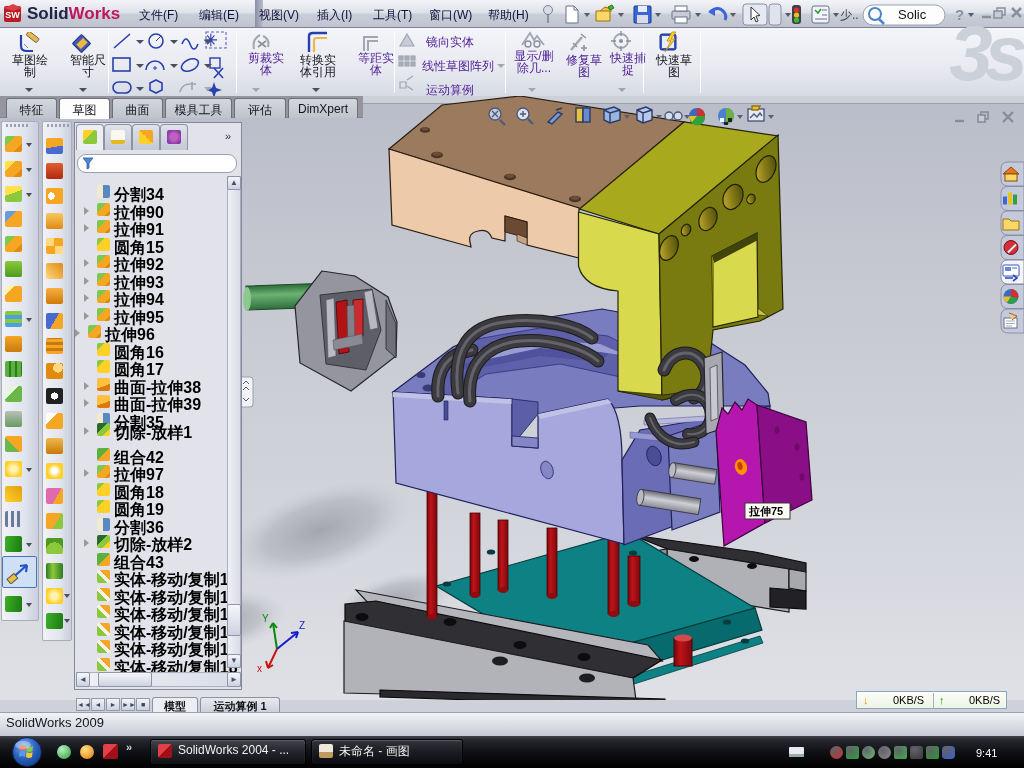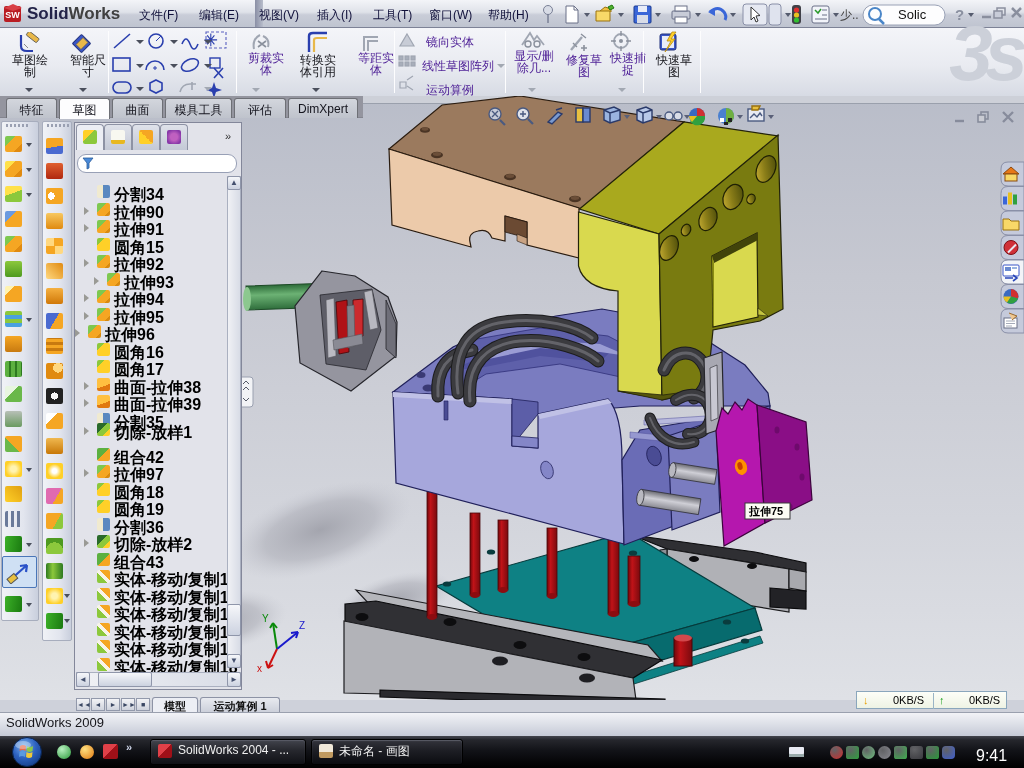--- a/index.html
+++ b/index.html
@@ -307,21 +307,21 @@
 <path d="M243,384 l3,-3 l3,3 M243,390 l3,-3 l3,3 M243,398 l3,3 l3,-3" stroke="#555a68" stroke-width="1" fill="none"></path>
 </g>
 </svg>
 
 <div class="abs" id="titlebar"></div>
 <svg class="abs" id="logo" viewBox="0 0 21 21">
       <rect x="1" y="3" width="17" height="16" rx="2" fill="#b91d23"></rect>
       <path d="M1 5 L10 1 L19 5 L10 8 Z" fill="#d84046"></path>
       <text x="9.5" y="15" font-size="9" font-weight="bold" fill="#fff" text-anchor="middle" font-family="Liberation Sans">SW</text>
     </svg>
-<div class="abs lgtxt" style="left:27px;color:#232348">Solid<span style="color:#404040">Works</span></div>
+<div class="abs lgtxt" style="left:27px;color:#232348">Solid<span style="color:#be185d">Works</span></div>
 <div class="abs" id="mhl"></div>
 <div class="abs menu" style="left:139px">文件(F)</div>
 <div class="abs menu" style="left:199px">编辑(E)</div>
 <div class="abs menu" style="left:259px">视图(V)</div>
 <div class="abs menu" style="left:317px">插入(I)</div>
 <div class="abs menu" style="left:373px">工具(T)</div>
 <div class="abs menu" style="left:429px">窗口(W)</div>
 <div class="abs menu" style="left:488px">帮助(H)</div>
 <svg class="abs" style="left:538px;top:2px" width="486" height="25" viewBox="0 0 486 25" id="tb1icons">
       <g font-family="Liberation Sans">
@@ -583,21 +583,21 @@
         </div>
         <div class="trow" style="left:74px;top:236.5px;width:152px">
           <span class="ticn" style="left:23px;top:1px;background:linear-gradient(135deg,#8cc83c 0 30%,#ffd028 30%)"></span>
           <span class="ttxt" style="left:40px">圆角15</span>
         </div>
         <div class="trow" style="left:74px;top:254.0px;width:152px">
           <span class="texp" style="left:10px;top:5px"></span>
           <span class="ticn" style="left:23px;top:1px;background:linear-gradient(135deg,#7ec850 0 35%,#f5a623 35% 80%,#d88a10 80%)"></span>
           <span class="ttxt" style="left:40px">拉伸92</span>
         </div>
-        <div class="trow" style="left:84px;top:271.5px;width:176px">
+        <div class="trow" style="left:74px;top:271.5px;width:176px">
           <span class="texp" style="left:10px;top:5px"></span>
           <span class="ticn" style="left:23px;top:1px;background:linear-gradient(135deg,#7ec850 0 35%,#f5a623 35% 80%,#d88a10 80%)"></span>
           <span class="ttxt" style="left:40px">拉伸93</span>
         </div>
         <div class="trow" style="left:74px;top:289.0px;width:152px">
           <span class="texp" style="left:10px;top:5px"></span>
           <span class="ticn" style="left:23px;top:1px;background:linear-gradient(135deg,#7ec850 0 35%,#f5a623 35% 80%,#d88a10 80%)"></span>
           <span class="ttxt" style="left:40px">拉伸94</span>
         </div>
         <div class="trow" style="left:74px;top:306.5px;width:132px">
@@ -752,14 +752,14 @@
     <div class="tbtxt" style="left:339px">未命名 - 画图</div>
     <div class="abs" style="left:789px;top:747px;width:15px;height:10px;background:#e8eaf2;border-radius:1px;box-shadow:inset 0 -3px 0 #9aa"></div>
     <div class="abs" style="left:830px;top:746px;width:13px;height:13px;border-radius:50%;background:radial-gradient(circle at 35% 30%,#fff5 , #d03030)"></div>
     <div class="abs" style="left:846px;top:746px;width:13px;height:13px;border-radius:20%;background:radial-gradient(circle at 35% 30%,#fff5 , #30a040)"></div>
     <div class="abs" style="left:862px;top:746px;width:13px;height:13px;border-radius:50%;background:radial-gradient(circle at 35% 30%,#fff5 , #70c080)"></div>
     <div class="abs" style="left:878px;top:746px;width:13px;height:13px;border-radius:50%;background:radial-gradient(circle at 35% 30%,#fff5 , #8a8a92)"></div>
     <div class="abs" style="left:894px;top:746px;width:13px;height:13px;border-radius:20%;background:radial-gradient(circle at 35% 30%,#fff5 , #40b050)"></div>
     <div class="abs" style="left:910px;top:746px;width:13px;height:13px;border-radius:20%;background:radial-gradient(circle at 35% 30%,#fff5 , #3a3a40)"></div>
     <div class="abs" style="left:926px;top:746px;width:13px;height:13px;border-radius:20%;background:radial-gradient(circle at 35% 30%,#fff5 , #2a9a3a)"></div>
     <div class="abs" style="left:942px;top:746px;width:13px;height:13px;border-radius:30%;background:radial-gradient(circle at 35% 30%,#fff5 , #4060d0)"></div>
-    <div class="abs" style="left:976px;top:747px;font-size:16px;color:#fff">9:41</div>
+    <div class="abs" style="left:976px;top:747px;font-size:11px;color:#fff">9:41</div>
   </div>
 
 </body></html>

